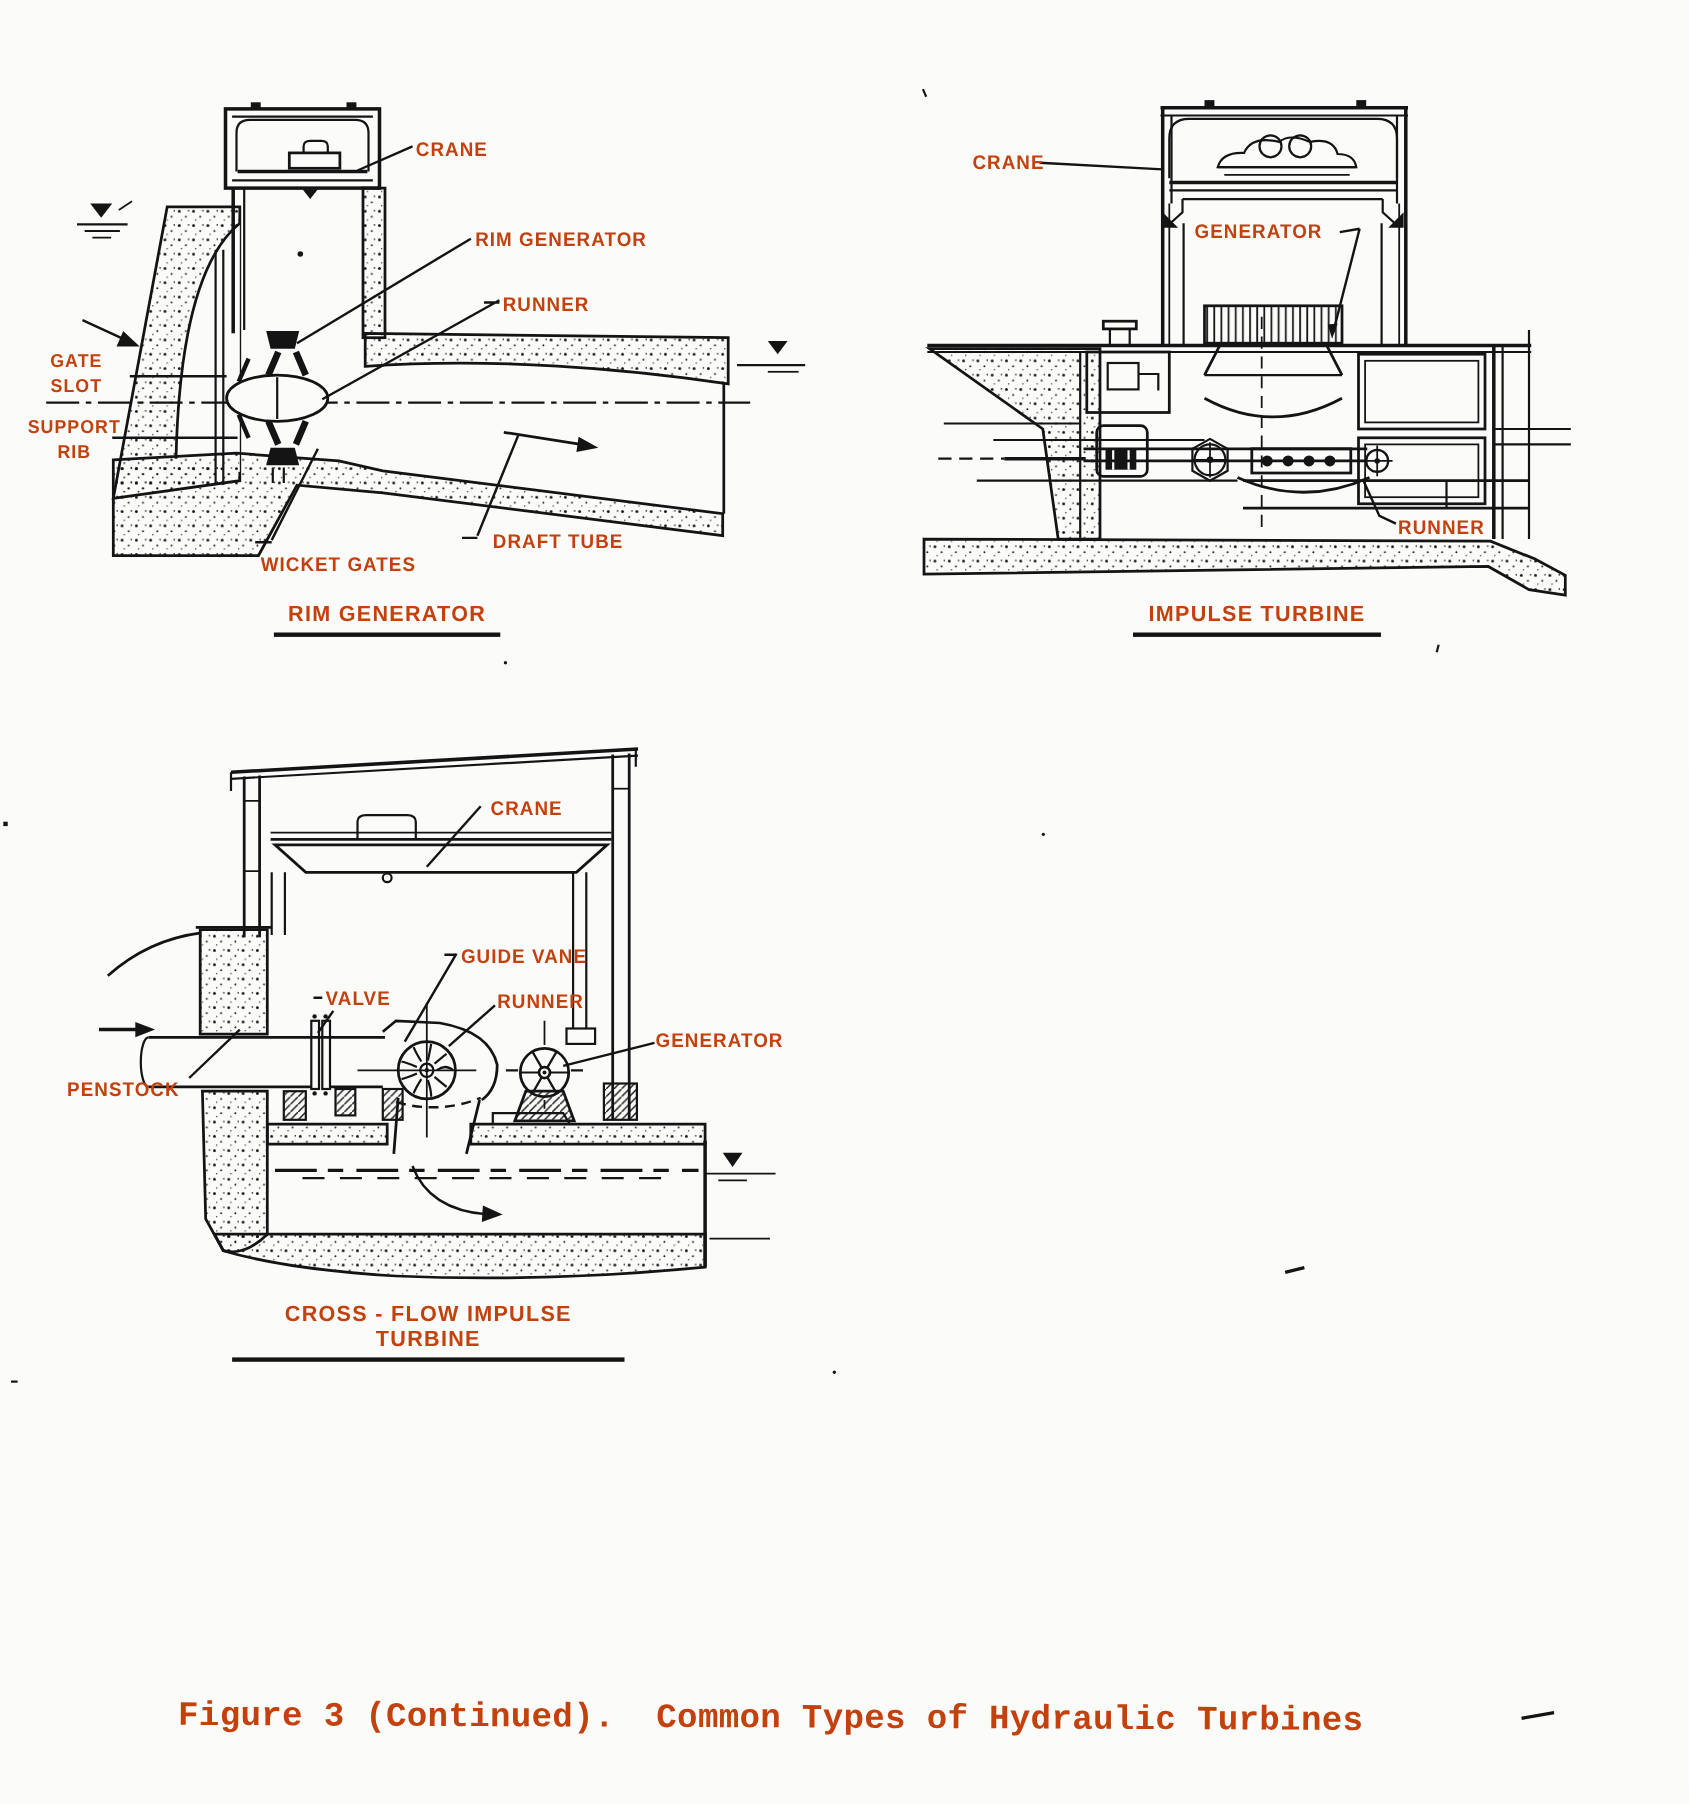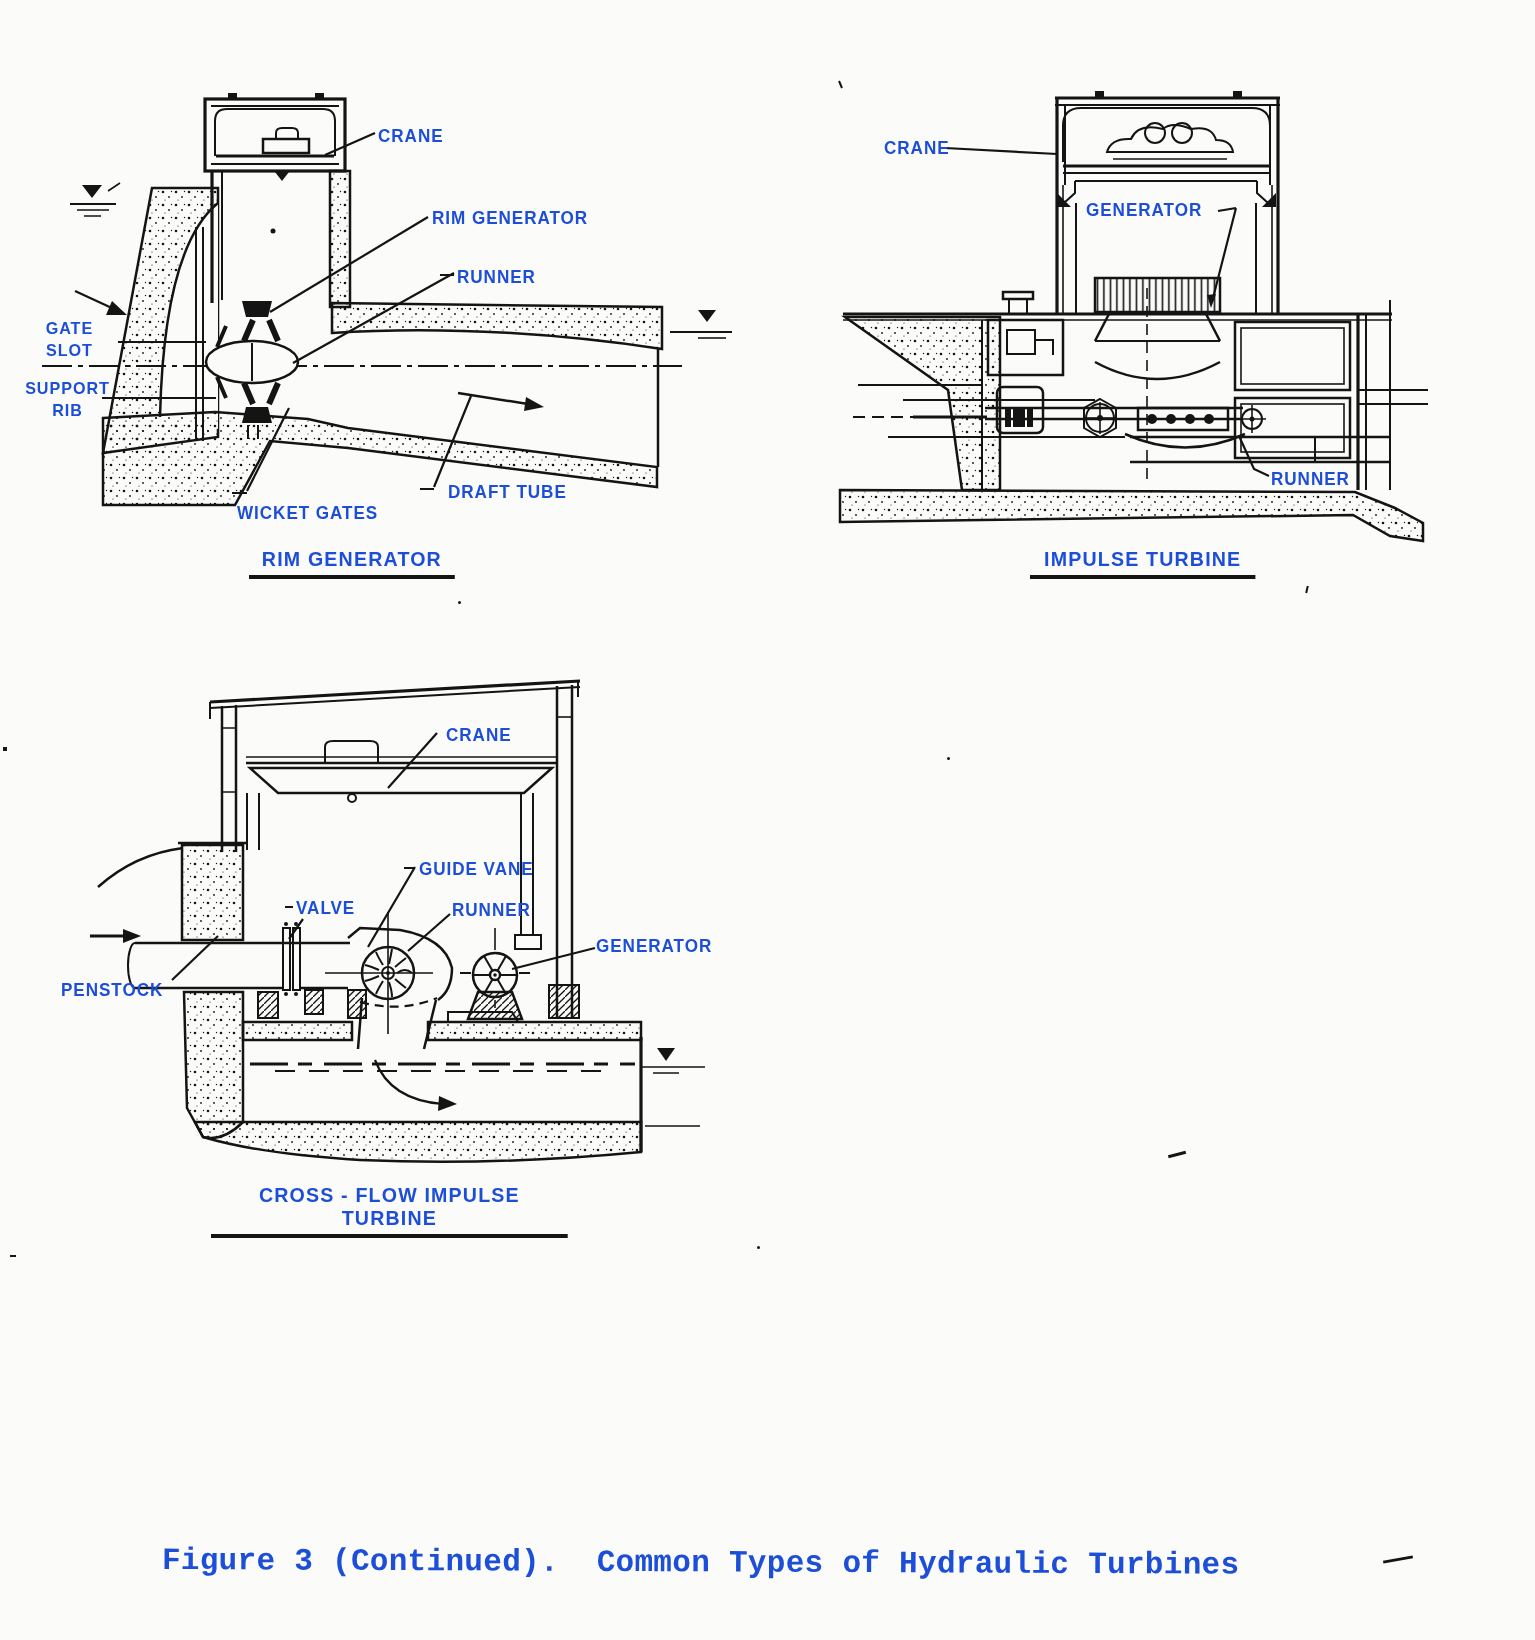--- a/index.html
+++ b/index.html
@@ -23,21 +23,21 @@
   .ttl{position:absolute;font-weight:700;font-size:20px;letter-spacing:1.2px;text-align:center;
        border-bottom:4px solid #141414;padding-bottom:4px;transform:scaleX(.98);transform-origin:left top;}
   .caption{position:absolute;left:162px;top:1543px;font-family:"Liberation Mono",monospace;
            font-weight:700;font-size:31px;letter-spacing:.3px;white-space:pre;
            transform:rotate(.25deg);transform-origin:left top;}
   .mk{position:absolute;background:#141414;}
 </style>
 </head>
 <body>
 
-<div class="page" style="background: rgb(251, 251, 250); color: #1d4ed8;">
+<div class="page" style="background: rgb(251, 251, 250); color: #c2410c;">
 
   <svg style="left:30px;top:85px" width="705" height="445" viewBox="0 0 705 445">
     <defs>
       <pattern id="st1" width="13" height="13" patternUnits="userSpaceOnUse">
         <circle cx="3" cy="3" r="1.3" fill="#141414"></circle>
           <circle cx="9" cy="8" r=".9" fill="#141414"></circle>
         <circle cx="5" cy="11" r=".6" fill="#141414"></circle>
           <circle cx="11.5" cy="2.5" r=".7" fill="#141414"></circle>
       </pattern>
     </defs>

